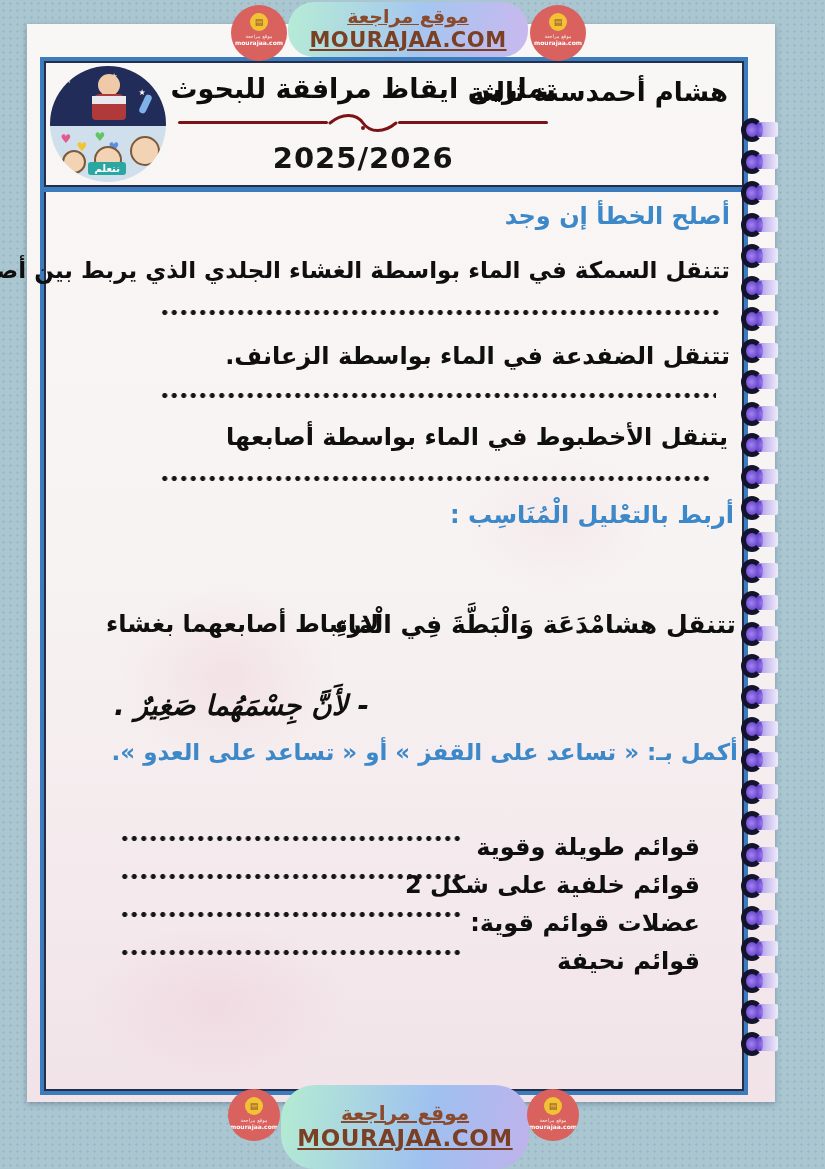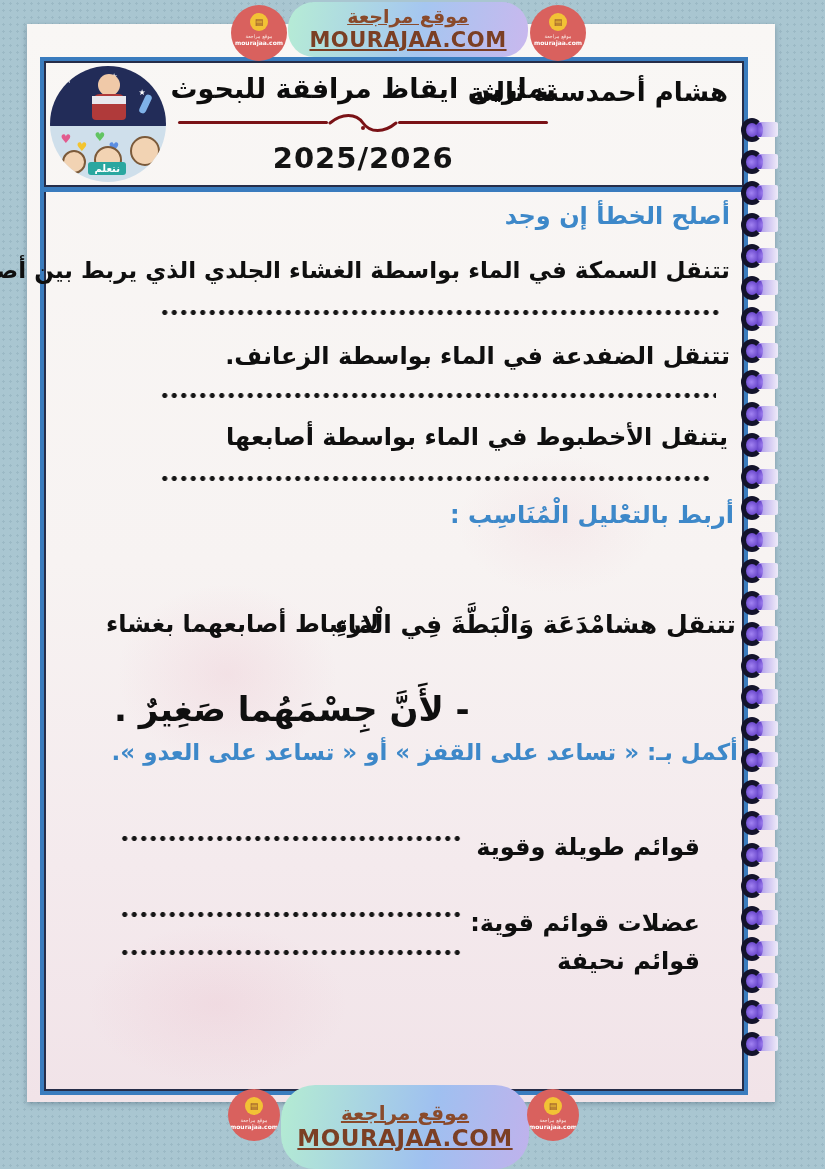--- a/index.html
+++ b/index.html
@@ -143,26 +143,30 @@
     <div class="bodyline" style="top:196px;right:14px;font-size:23px;">تتنقل السمكة في الماء بواسطة الغشاء الجلدي الذي يربط بين أصابعها.</div>
     <div class="dots" style="top:247px;right:24px;width:560px;"></div>
     <div class="bodyline" style="top:281px;right:14px;">تتنقل الضفدعة في الماء بواسطة الزعانف.</div>
     <div class="dots" style="top:330px;right:28px;width:556px;"></div>
     <div class="bodyline" style="top:362px;right:16px;">يتنقل الأخطبوط في الماء بواسطة أصابعها</div>
     <div class="dots" style="top:413px;right:32px;width:552px;"></div>
 
     <div class="heading" style="top:440px;right:10px;">أربط بالتعْليل الْمُنَاسِب :</div>
     <div class="bodyline" style="top:549px;right:8px;font-size:25px;">تتنقل هشامْدَعَة وَالْبَطَّةَ فِي الْمَاءِ</div>
     <div class="bodyline" style="top:549px;left:62px;right:auto;">لارتباط أصابعهما بغشاء</div>
-    <div class="bodyline" style="top:628px;left:70px;right:auto;font-size:34px;">- لأَنَّ جِسْمَهُما صَغِيرٌ .</div>
+    <div class="bodyline" style="top:628px;left:70px;right:auto;font-size:28px;font-style:italic;">- لأَنَّ جِسْمَهُما صَغِيرٌ .</div>
 
     <div class="heading" style="top:678px;right:6px;font-size:23px;">أكمل بـ: « تساعد على القفز » أو « تساعد على العدو ».</div>
 
     <div class="crow" style="top:756px;">
       <span class="clabel">قوائم طويلة وقوية</span>
+      <span class="dots"></span>
+    </div>
+    <div class="crow" style="top:794px;">
+      <span class="clabel">قوائم خلفية على شكل 2</span>
       <span class="dots"></span>
     </div>
     <div class="crow" style="top:870px;">
       <span class="clabel">قوائم نحيفة</span>
       <span class="dots"></span>
     </div>
     <div class="crow" style="top:832px;">
       <span class="clabel">عضلات قوائم قوية:</span>
       <span class="dots"></span>
     </div>

